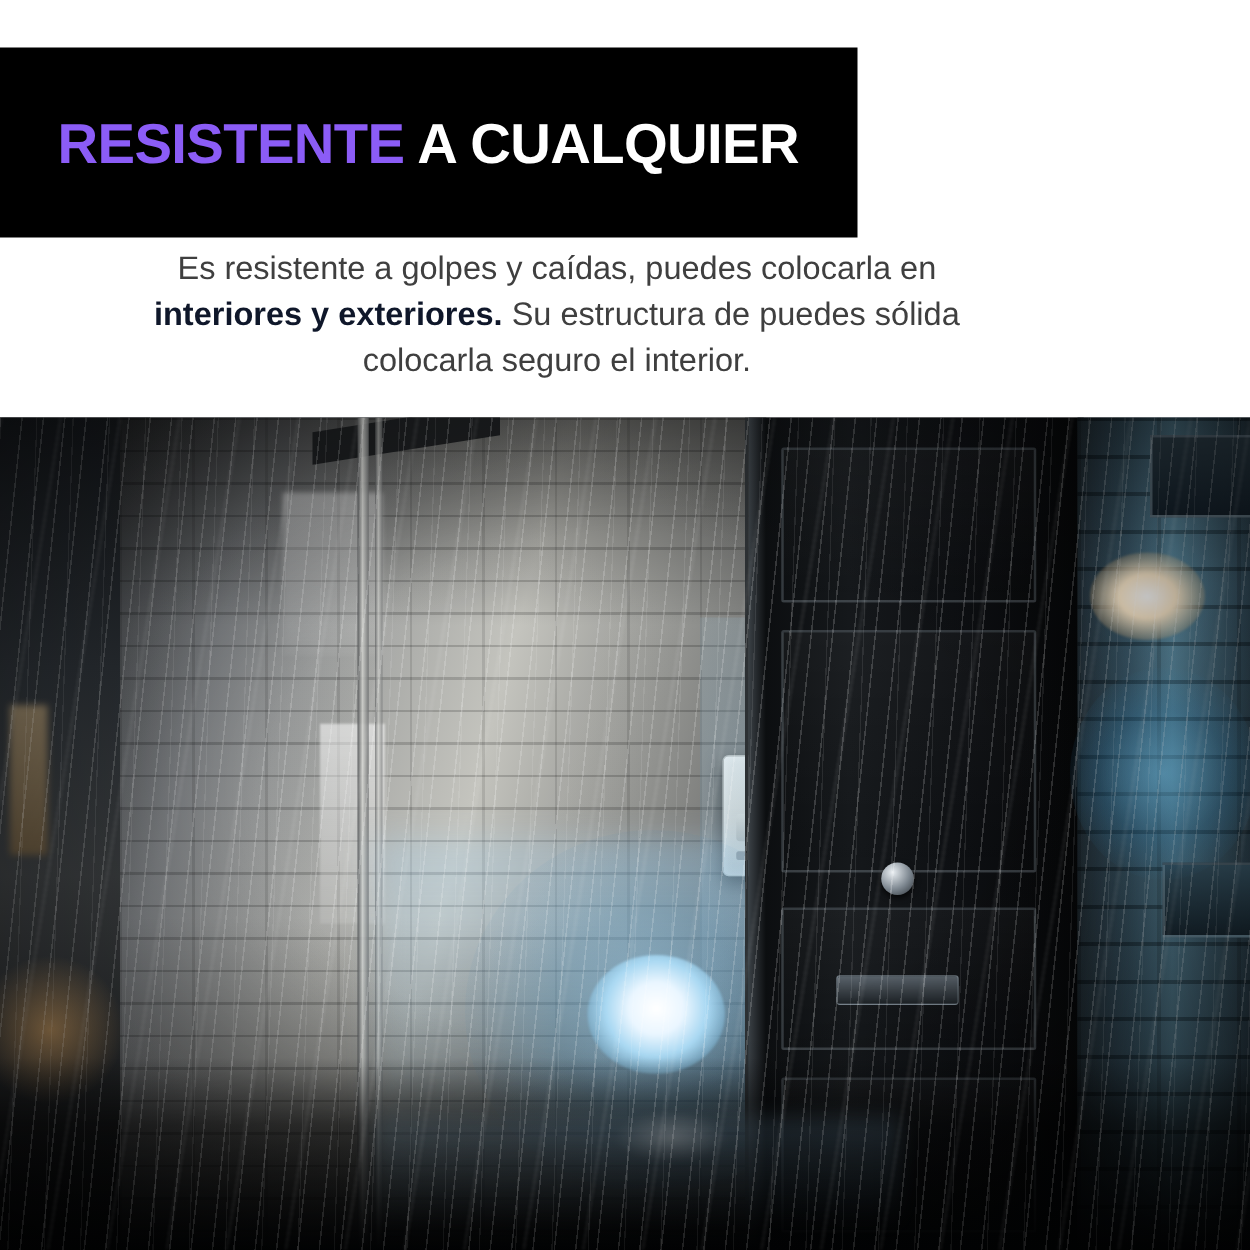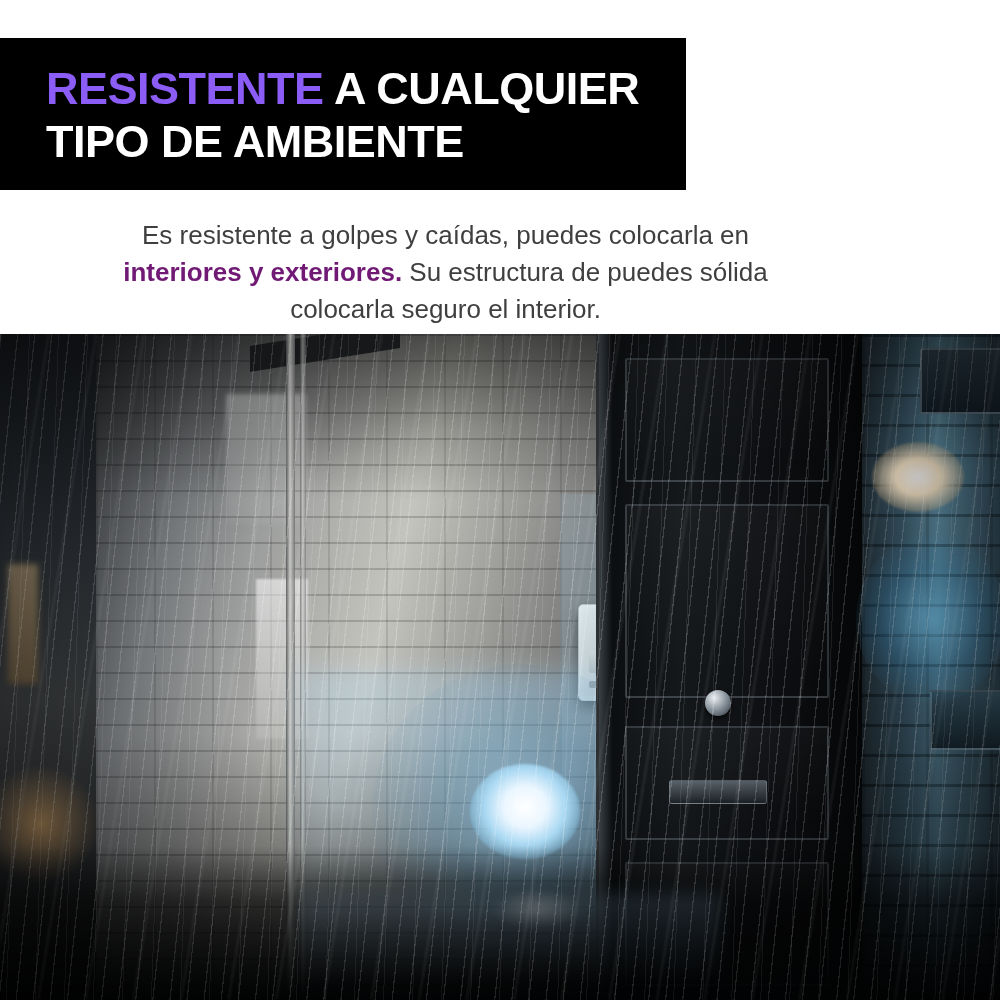--- a/index.html
+++ b/index.html
@@ -56,24 +56,23 @@
     left: 0;
     top: 196px;
     width: 891px;
     text-align: center;
     font-size: 26px;
     line-height: 1.42;
     color: #3f3f3f;
     font-family: "Liberation Sans", sans-serif;
     padding: 0 71px;
     box-sizing: border-box;
-    margin-top: 21px;
   }
   .subcopy .hl {
-    color: #701a75;
+    color: #0f172a;
     font-weight: bold;
   }
   .subcopy-line {
     display: block;
   }
 
   
   .photo {
     position: absolute;
     left: 0;
@@ -423,21 +422,20 @@
 </style>
 </head>
 <body>
 
 <div class="page">
 
   <div class="headline-band">
     <div class="headline-line">
       <span class="headline-accent">RESISTENTE</span><span> A CUALQUIER</span>
     </div>
-    <div class="headline-line">TIPO DE AMBIENTE</div>
   </div>
 
   <div class="subcopy">
     <span class="subcopy-line">Es resistente a golpes y caídas, puedes colocarla en</span>
     <span class="subcopy-line">
       <span class="hl">interiores y exteriores.</span><span> Su estructura de puedes sólida</span>
     </span>
     <span class="subcopy-line">colocarla seguro el interior.</span>
   </div>
 

